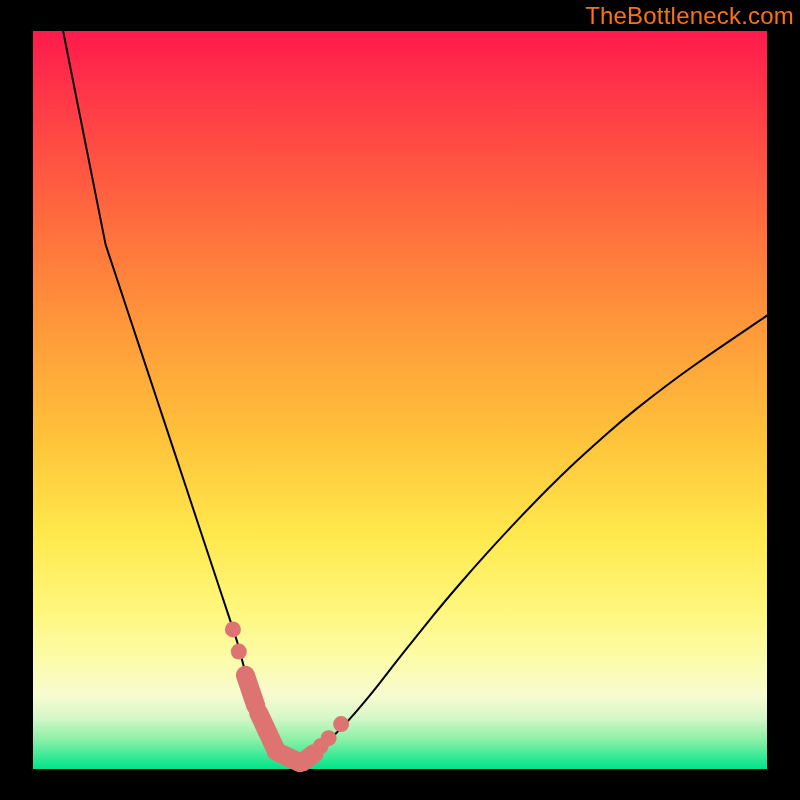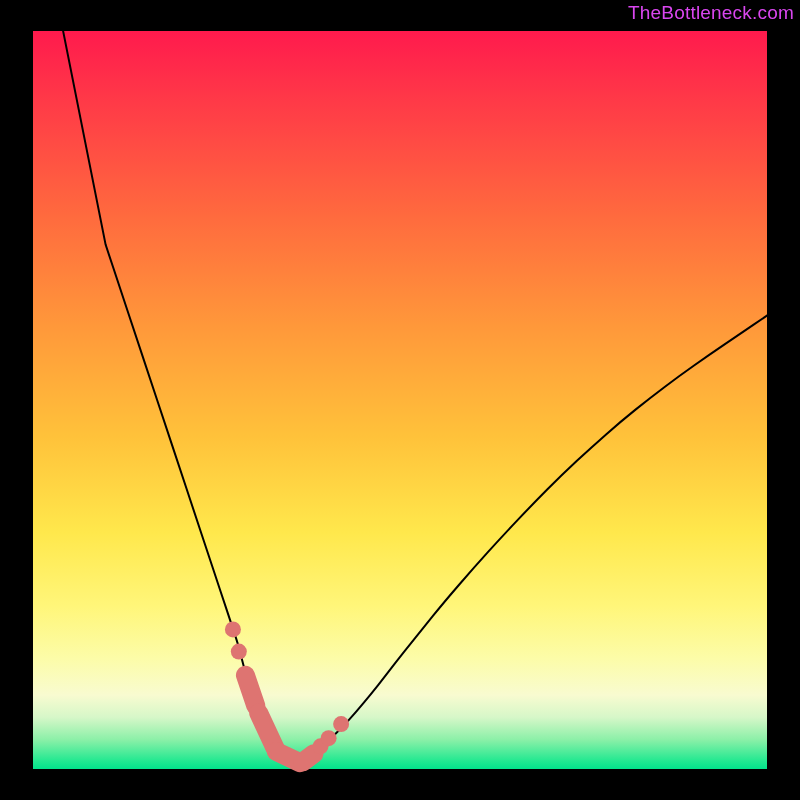--- a/index.html
+++ b/index.html
@@ -36,22 +36,22 @@
       #8cf0a8 96%,
       #1fe890 99%,
       #02e38b 100%
     );
   }
   .watermark {
     position: absolute;
     top: 2px;
     right: 6px;
     font-family: Arial, Helvetica, sans-serif;
-    font-size: 19px;
-    color: #d946ef;
+    font-size: 24px;
+    color: #f97316;
     letter-spacing: 0.2px;
     user-select: none;
   }
   svg.curve {
     position: absolute;
     left: 0; top: 0;
   }
   .curve path.mainline {
     fill: none;
     stroke: #000;

